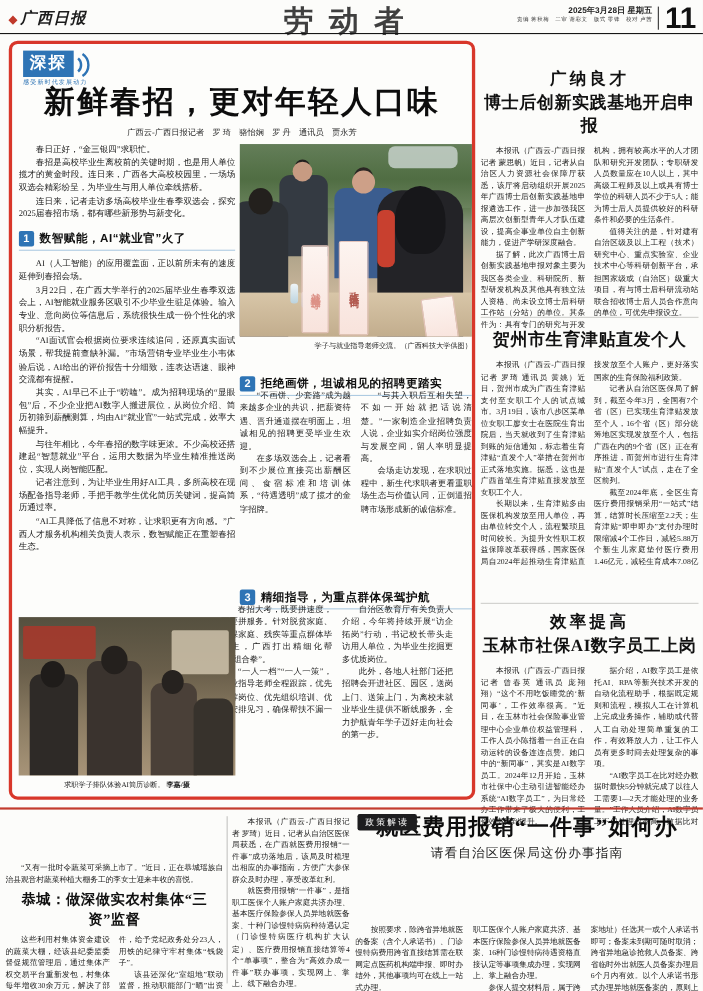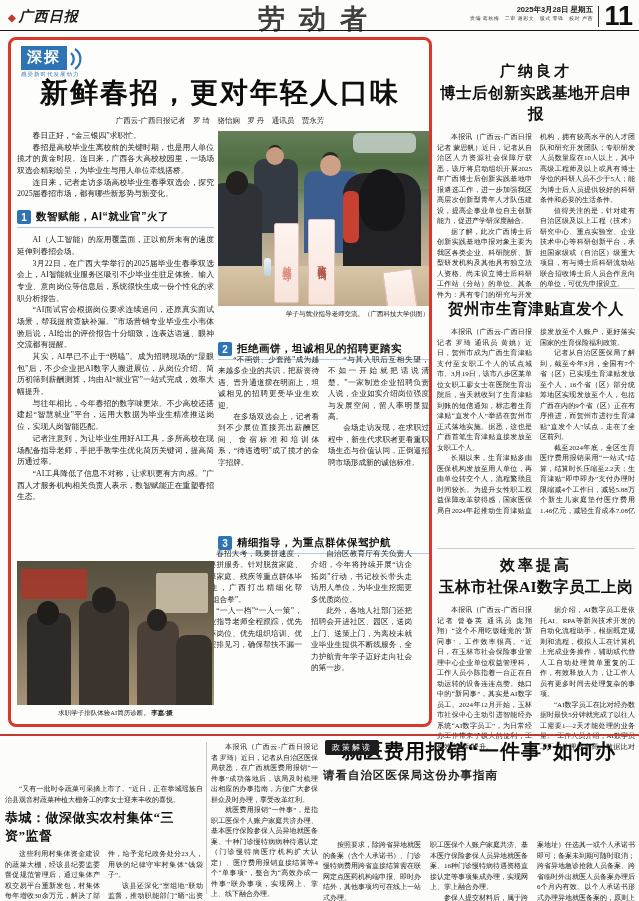--- a/index.html
+++ b/index.html
@@ -77,31 +77,31 @@
   .sb-kicker { text-align:center; font-size:15px; font-weight:bold; color:#111; letter-spacing:3px;}
   .sb-title { text-align:center; font-size:15.5px; font-weight:bold; color:#111; margin-top:2px; letter-spacing:.5px;}
   .sb-body { margin-top:7px; column-count:2; column-gap:8px; overflow:hidden;}
   .sb-body p { font-size:7px; line-height:1.5; text-align:justify; text-indent:2em; margin:0;}
   .sb-div { position:absolute; left:437px; width:198px; border-top:1px solid #cfcfcb;}
 
   
   .band-rule { position:absolute; left:0; top:734px; width:639px; border-top:2px solid #c23b2e;}
   .bl-art { position:absolute; left:5px; top:784px; width:198px; height:158px; overflow:hidden;}
   .bl-art .lead { font-size:7px; line-height:1.5; text-align:justify; text-indent:2em;}
-  .bl-title { font-size:13px; font-weight:bold; color:#111; margin:4px 0 4px; letter-spacing:.5px;}
+  .bl-title { text-align:center; font-size:13px; font-weight:bold; color:#111; margin:4px 0 4px; letter-spacing:.5px;}
   .bl-body { column-count:2; column-gap:8px;}
   .bl-body p { font-size:7px; line-height:1.5; text-align:justify; text-indent:2em; margin:0;}
   .vrule { position:absolute; left:206px; top:742px; height:152px; border-left:1px solid #c4c4c0;}
   .br-col1 { position:absolute; left:211px; top:742px; width:107px; height:158px; overflow:hidden;}
   .br-col1 p { font-size:7px; line-height:1.5; text-align:justify; text-indent:2em; margin:0;}
   .br-headblock { position:absolute; left:323px; top:738px; width:312px;}
   .br-badge { position:absolute; left:2px; top:2px; background:#1d1d1f; color:#fff; font-size:8px;
      padding:2px 7px; border-radius:2px; font-family:"Liberation Sans",sans-serif; letter-spacing:2px;}
   .br-title { text-align:center; font-size:20px; font-weight:bold; color:#0e0e0e; letter-spacing:1px;}
-  .br-sub { font-size:11.5px; font-weight:bold; color:#222; margin-top:3px; letter-spacing:1px;}
+  .br-sub { text-align:center; font-size:11.5px; font-weight:normal; color:#222; margin-top:3px; letter-spacing:1px;}
   .br-body { position:absolute; left:323px; top:840px; width:312px; height:108px; overflow:hidden;
      column-count:3; column-gap:9px;}
   .br-body p { font-size:7px; line-height:1.5; text-align:justify; text-indent:2em; margin:0;}
 </style>
 </head>
 <body>
 
 <div id="page">
 
   <div class="mast-logo">

